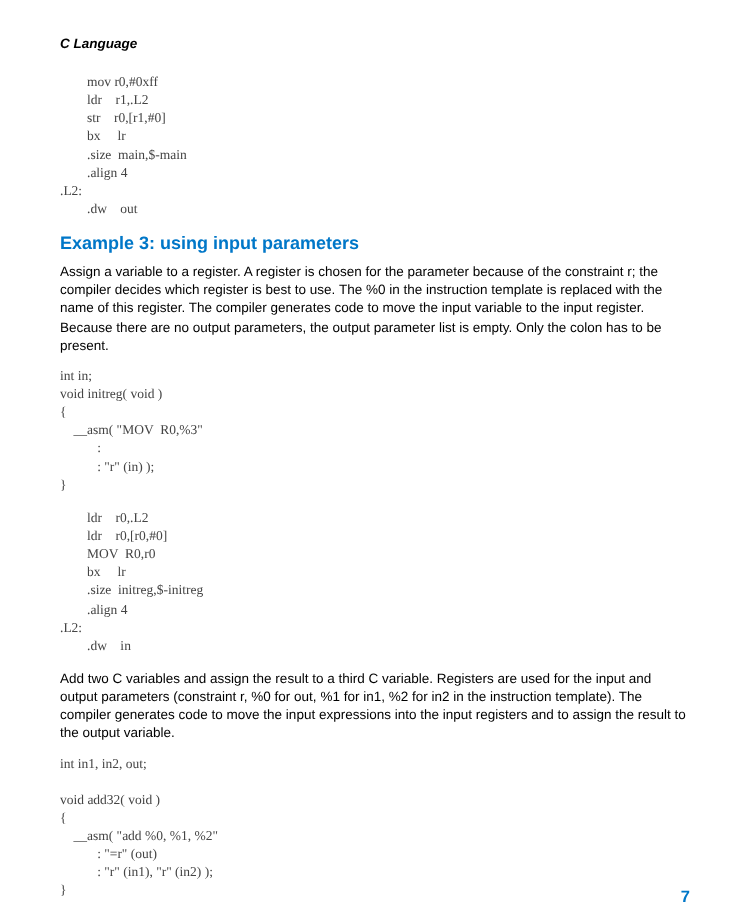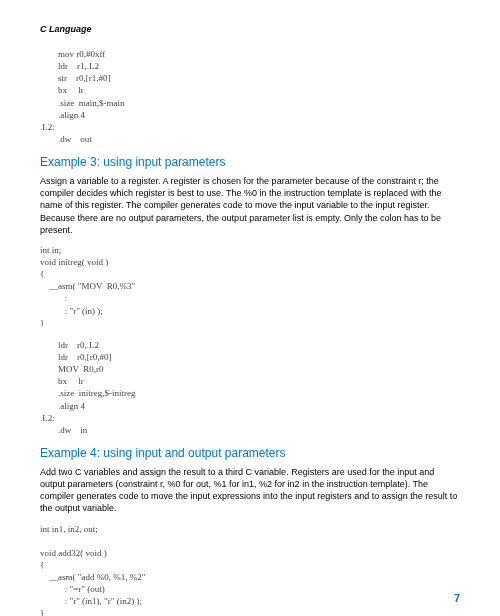--- a/index.html
+++ b/index.html
@@ -30,21 +30,21 @@
     font-family: Liberation Serif, serif;
     font-size: 9px;
     line-height: 1.35;
     margin: 4px 0 10px 0;
     white-space: pre;
     color: #444;
   }
   h2 {
     color: #0077c8;
     font-size: 12px;
-    font-weight: normal;
+    font-weight: bold;
     margin: 8px 0 6px 0;
   }
   p {
     font-size: 9px;
     line-height: 1.35;
     margin: 4px 0 8px 0;
   }
   .page-num {
     position: absolute;
     bottom: 12px;
@@ -84,21 +84,20 @@
 
   <pre>        ldr    r0,.L2
         ldr    r0,[r0,#0]
         MOV  R0,r0
         bx     lr
         .size  initreg,$-initreg
         .align 4
 .L2:
         .dw    in</pre>
 
-  <h2>Example 4: using input and output parameters</h2>
 
   <p>Add two C variables and assign the result to a third C variable. Registers are used for the input and output parameters (constraint r, %0 for out, %1 for in1, %2 for in2 in the instruction template). The compiler generates code to move the input expressions into the input registers and to assign the result to the output variable.</p>
 
   <pre>int in1, in2, out;
 
 void add32( void )
 {
     __asm( "add %0, %1, %2"
            : "=r" (out)
            : "r" (in1), "r" (in2) );

